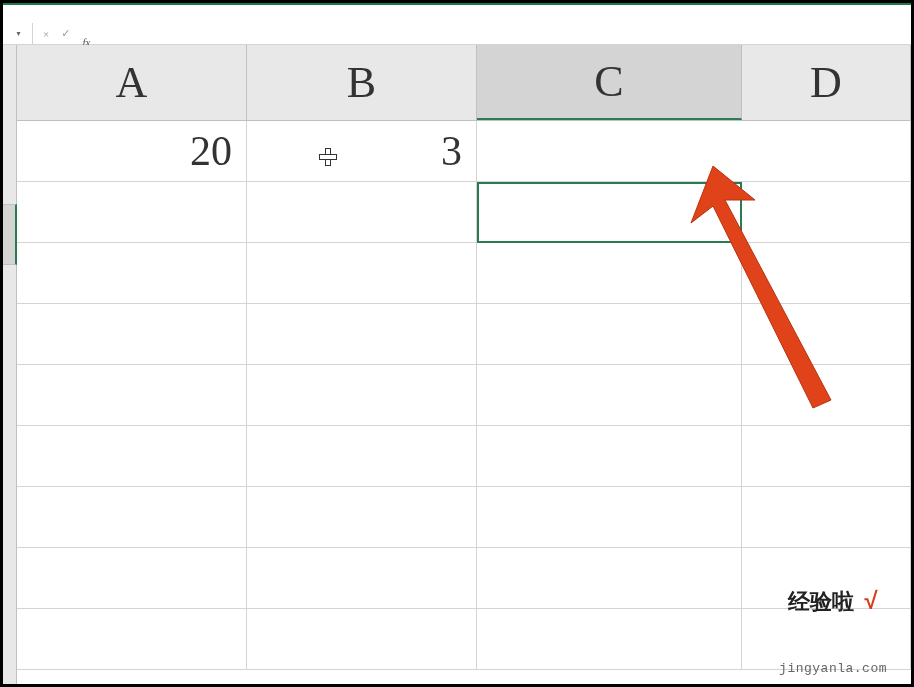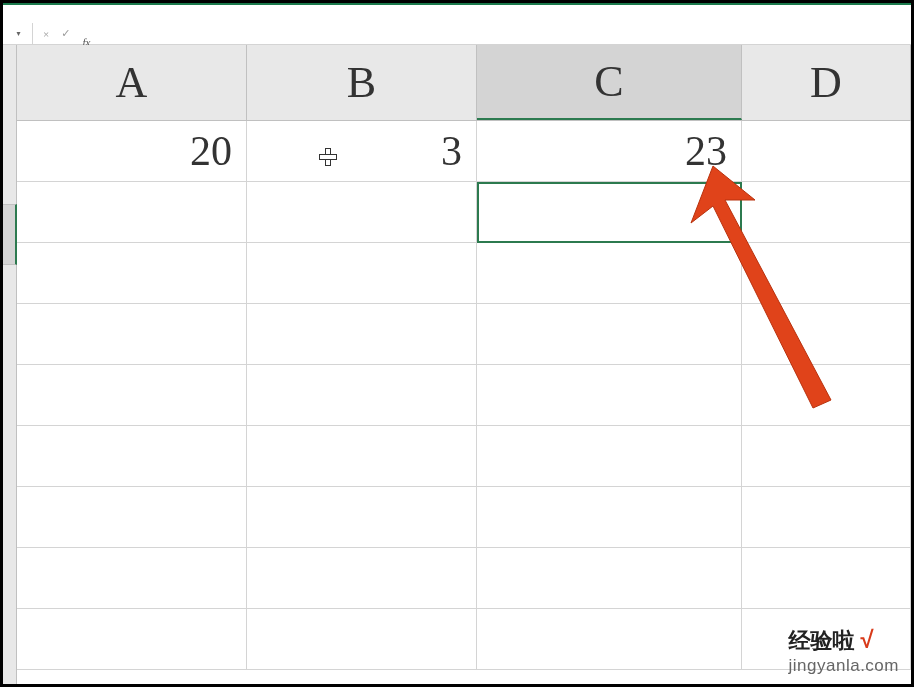--- a/index.html
+++ b/index.html
@@ -201,39 +201,40 @@
       width: 14px;
       height: 61px;
       background: #d4d4d4;
       border-right: 2px solid #2c7a4f;
       border-top: 1px solid #c0c0c0;
       border-bottom: 1px solid #c0c0c0;
     }
     .watermark {
       position: absolute;
       bottom: 8px;
-      right: 12px;
-      text-align: left;
-      font-family: Liberation Sans, sans-serif;
+      right: 24px;
+      text-align: center;
+      font-family: Liberation Mono, monospace;
     }
     .watermark-main {
       font-size: 22px;
       font-weight: bold;
       color: #222;
     }
     .watermark-check {
       color: #d83a1a;
       font-size: 24px;
       font-weight: bold;
       font-style: italic;
     }
     .watermark-sub {
-      font-size: 17px;
+      font-size: 13px;
       color: #666;
       letter-spacing: 0.5px;
+      margin-top: 44px;
     }
   </style>
 </head>
 <body>
 
 <div class="outer-border"></div>
 
 <div class="app-container">
   <div class="top-green-line"></div>
 
@@ -257,21 +258,20 @@
       <div class="col-header col-a">A</div>
       <div class="col-header col-b">B</div>
       <div class="col-header selected col-c">C</div>
       <div class="col-header col-d">D</div>
     </div>
 
     <div class="grid-rows">
       <div class="grid-row">
         <div class="cell cell-a">20</div>
         <div class="cell cell-b">3</div>
-        <div class="cell cell-c">23</div>
         <div class="cell cell-d"></div>
       </div>
       <div class="grid-row">
         <div class="cell cell-a"></div>
         <div class="cell cell-b"></div>
         <div class="cell cell-c"></div>
         <div class="cell cell-d"></div>
       </div>
       <div class="grid-row">
         <div class="cell cell-a"></div>

